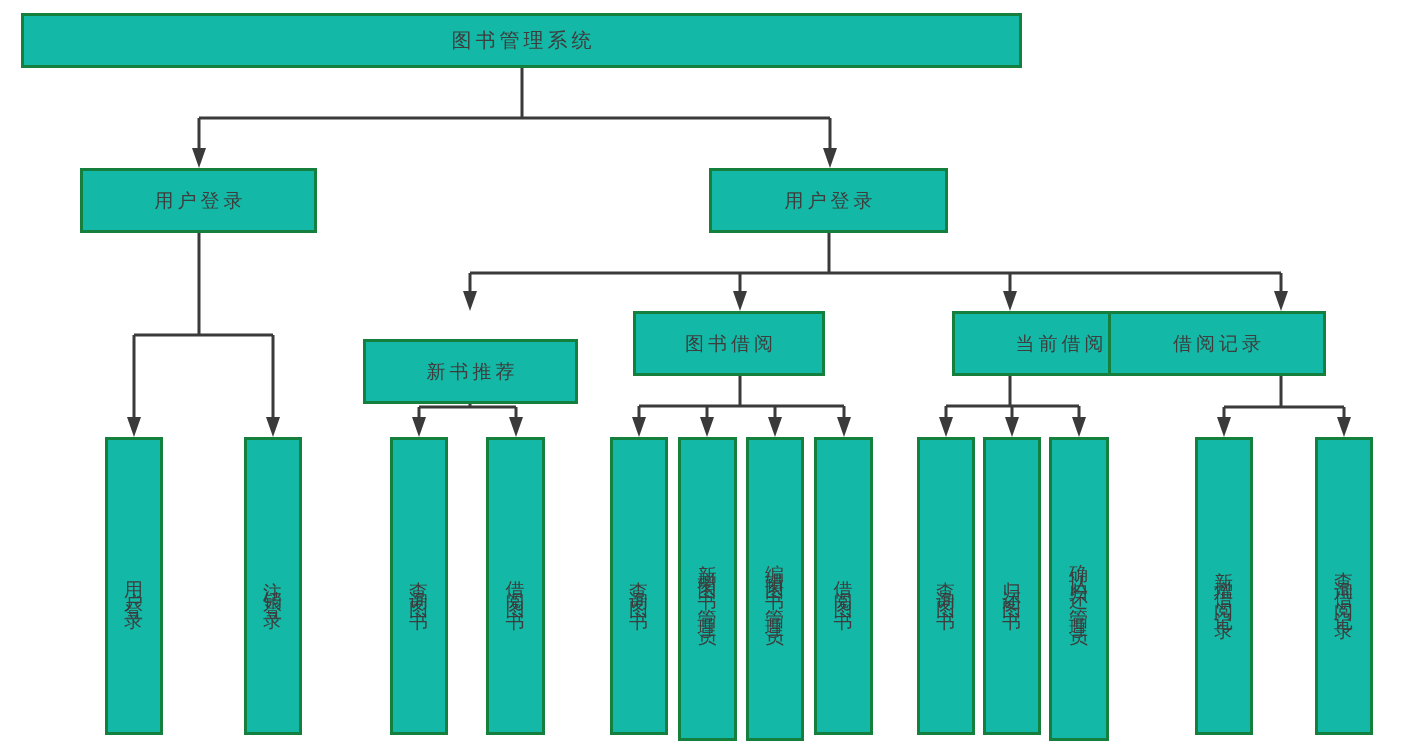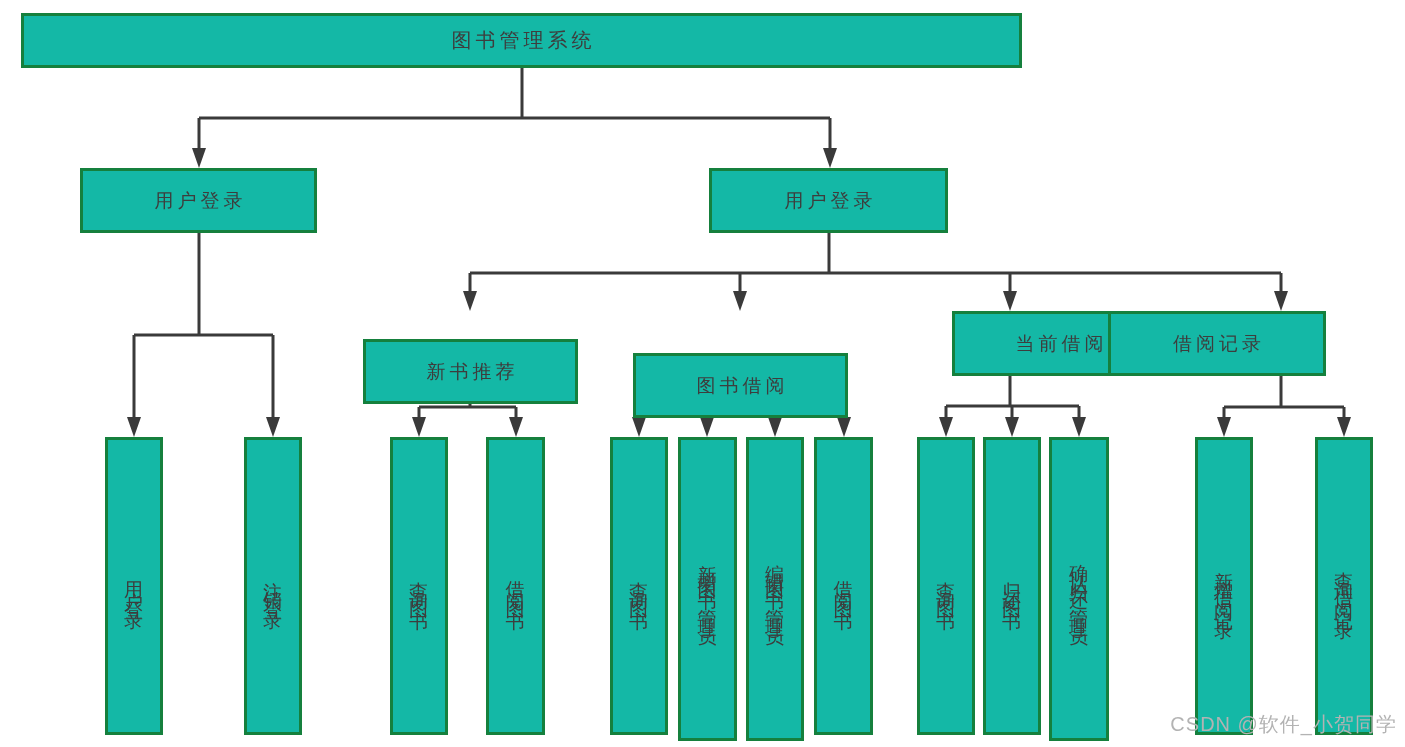--- a/index.html
+++ b/index.html
@@ -40,21 +40,21 @@
     line-height:1;
     white-space:nowrap;
   }
   .v-node.tight .lbl{letter-spacing:9px;}
 
   
   #n-root   {left:21px;  top:13px;  width:1001px; height:55px;}
   #n-login  {left:80px;  top:168px; width:237px;  height:65px;}
   #n-mgmt   {left:709px; top:168px; width:239px;  height:65px;}
   #n-newbook{left:363px; top:311px; width:215px;  height:65px;margin-top:28px;}
-  #n-borrow {left:633px; top:311px; width:215px;  height:65px;margin-top:42px;}
+  #n-borrow {left:633px; top:311px; width:192px;  height:65px;}
   #n-current{left:952px; top:311px; width:215px;  height:65px;}
   #n-records{left:1108px;top:311px; width:218px;  height:65px;}
 
   
   .v-node{top:437px;width:58px;height:298px;}
   .v-node.tall{height:304px;}
   #n-user-login{left:105px;}
   #n-logout    {left:244px;}
   #n-nb-query  {left:390px;}
   #n-nb-borrow {left:486px;width:59px;}
@@ -180,14 +180,13 @@
     <span class="lbl">确认归还（管理员）</span>
   </div>
 
   <div class="node v-node" id="n-br-add">
     <span class="lbl">新增借阅记录</span>
   </div>
   <div class="node v-node" id="n-br-query">
     <span class="lbl">查询借阅记录</span>
   </div>
 
-  <div class="watermark">CSDN @软件_小贺同学</div>
 </div>
 
 </body></html>

